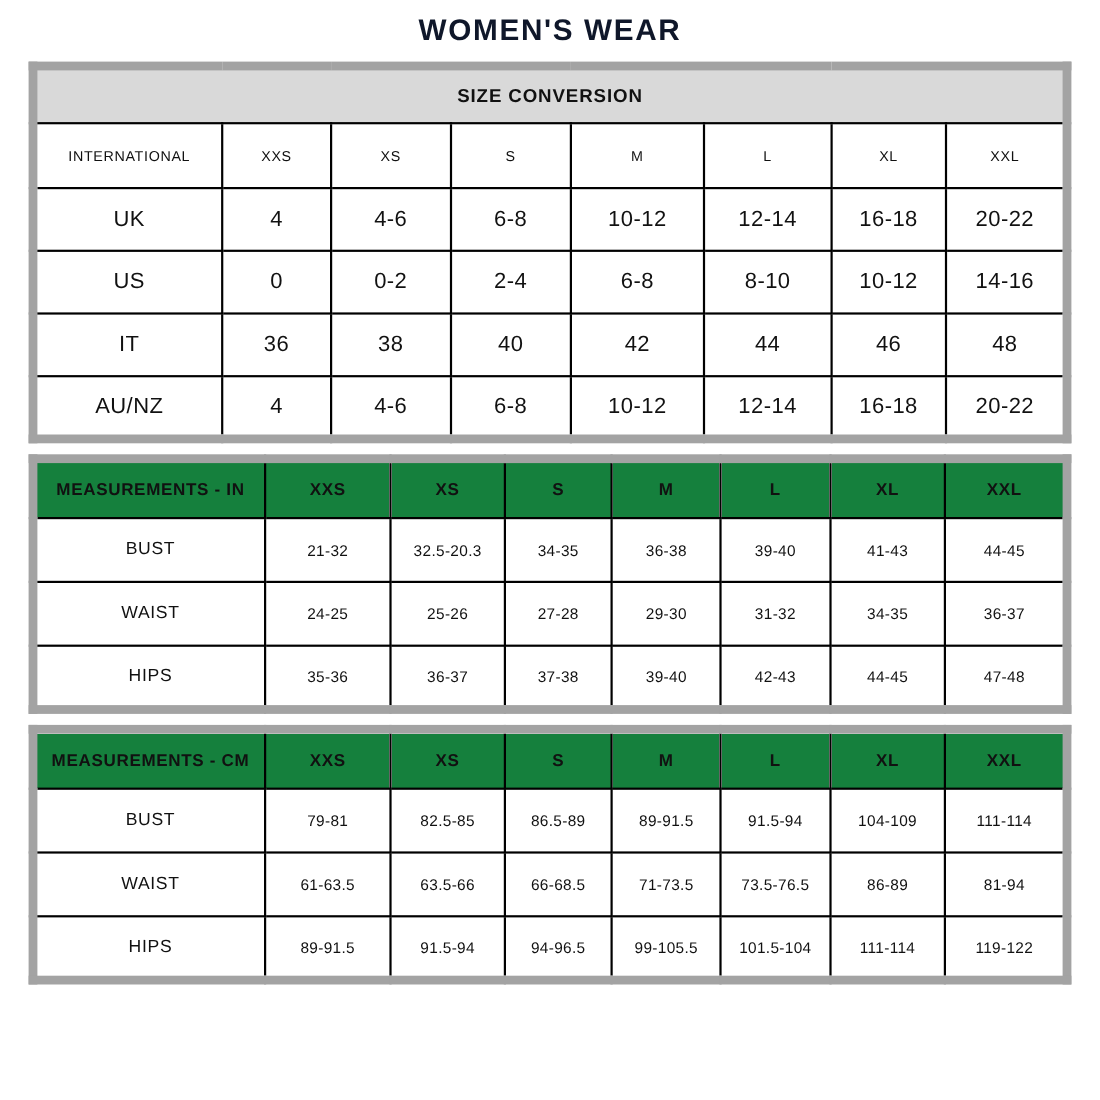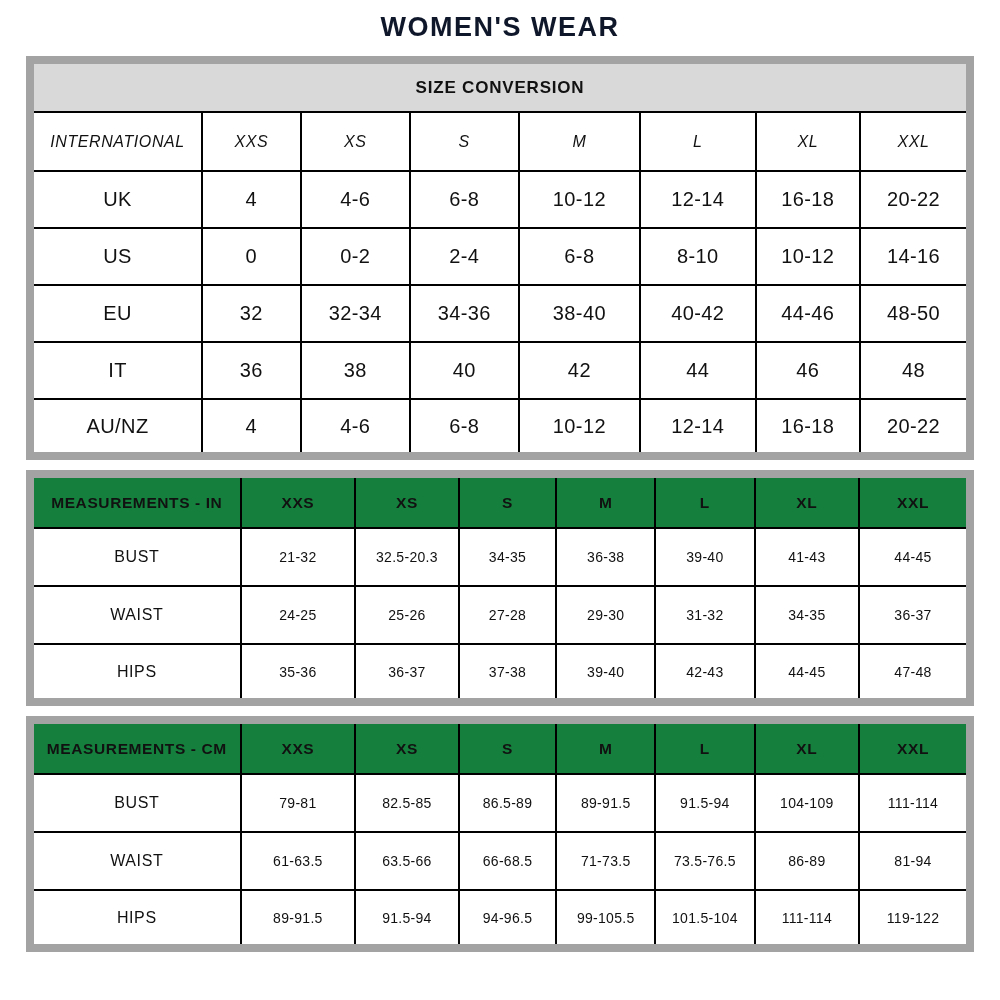--- a/index.html
+++ b/index.html
@@ -41,21 +41,21 @@
   }
 
   
   .conv .banner {
     height: 52px;
     background: #d9d9d9;
     font-size: 17px;
     font-weight: 700;
     letter-spacing: 0.8px;
   }
-  .conv .cols th { height: 59px; font-size: 16px; letter-spacing: 0.6px; font-style: italic; }
+  .conv .cols th { height: 59px; font-size: 13px; letter-spacing: 0.6px; }
   .conv td { height: 57px; font-size: 20px; letter-spacing: 0.4px; }
 
   
   .meas .cols th {
     height: 54px;
     background: #15803d;
     font-size: 15.5px;
     font-weight: 700;
     letter-spacing: 0.6px;
   }
@@ -108,30 +108,20 @@
         </tr>
         <tr>
           <td class="rowlabel">US</td>
           <td>0</td>
           <td>0-2</td>
           <td>2-4</td>
           <td>6-8</td>
           <td>8-10</td>
           <td>10-12</td>
           <td>14-16</td>
-        </tr>
-        <tr>
-          <td class="rowlabel">EU</td>
-          <td>32</td>
-          <td>32-34</td>
-          <td>34-36</td>
-          <td>38-40</td>
-          <td>40-42</td>
-          <td>44-46</td>
-          <td>48-50</td>
         </tr>
         <tr>
           <td class="rowlabel">IT</td>
           <td>36</td>
           <td>38</td>
           <td>40</td>
           <td>42</td>
           <td>44</td>
           <td>46</td>
           <td>48</td>

